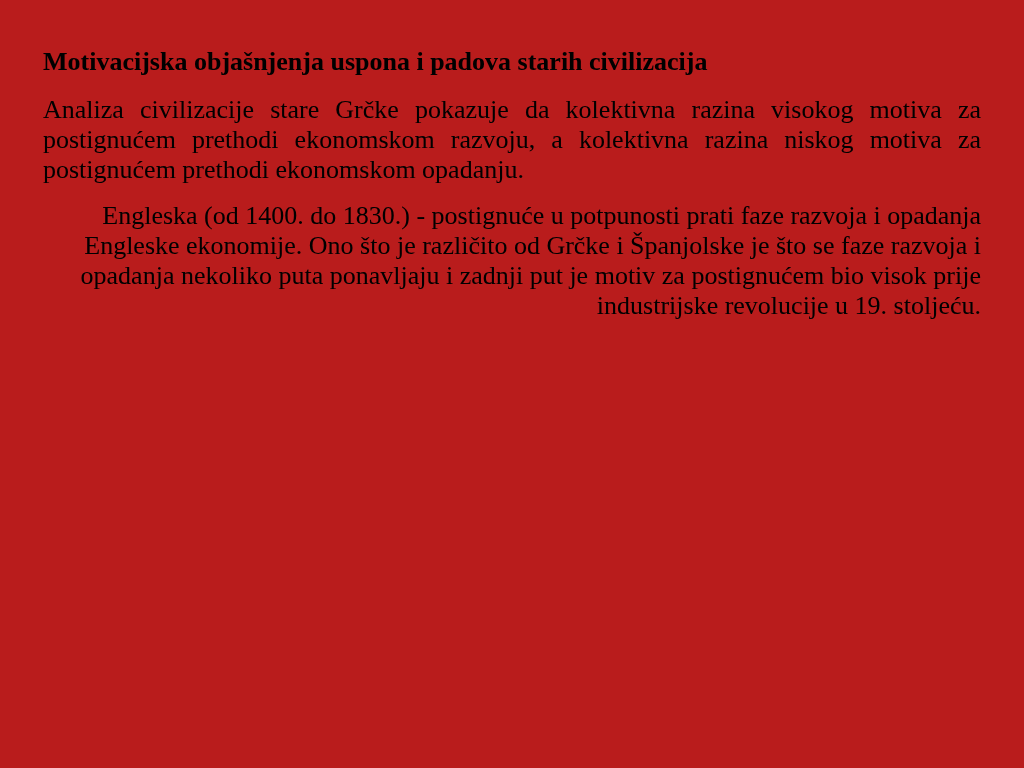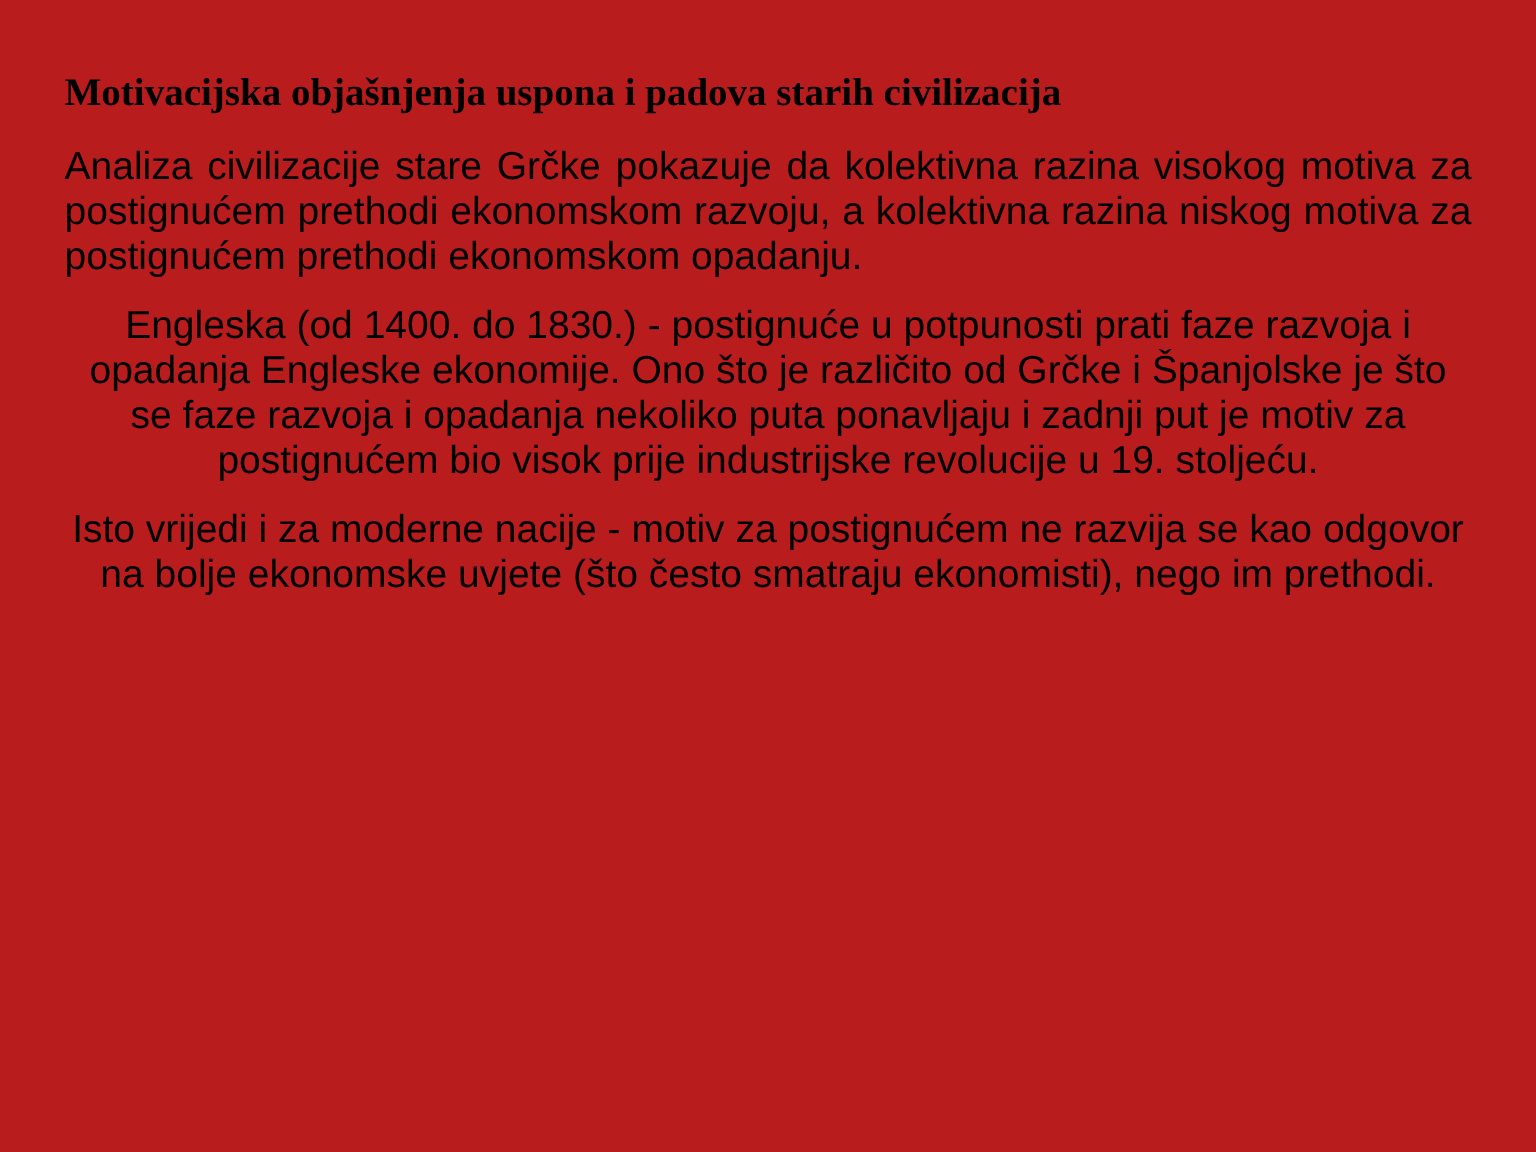--- a/index.html
+++ b/index.html
@@ -24,34 +24,33 @@
   }
   .slide-title {
     font-family: "Liberation Serif", serif;
     font-size: 26px;
     line-height: 30px;
     font-weight: bold;
     margin: 0 0 18px 0;
     text-align: left;
   }
   .para {
-    font-family: Liberation Sans, sans-serif;
+    font-family: Liberation Serif, serif;
     font-size: 26px;
     line-height: 30px;
     font-weight: normal;
     margin: 0 0 16px 0;
     hyphens: none;
     -webkit-hyphens: none;
   }
   .para.align-justify { text-align: justify; }
-  .para.align-left    { text-align: center; }
+  .para.align-left    { text-align: right; }
 </style>
 </head>
 <body>
 
 <div class="slide">
   <h1 class="slide-title">Motivacijska objašnjenja uspona i padova starih civilizacija</h1>
   <div id="slide-body">
       <p class="para align-justify">Analiza civilizacije stare Grčke pokazuje da kolektivna razina visokog motiva za postignućem prethodi ekonomskom razvoju, a kolektivna razina niskog motiva za postignućem prethodi ekonomskom opadanju.</p>
       <p class="para align-left">Engleska (od 1400. do 1830.) - postignuće u potpunosti prati faze razvoja i opadanja Engleske ekonomije. Ono što je različito od Grčke i Španjolske je što se faze razvoja i opadanja nekoliko puta ponavljaju i zadnji put je motiv za postignućem bio visok prije industrijske revolucije u 19. stoljeću.</p>
-      <p class="para align-left">Isto vrijedi i za moderne nacije - motiv za postignućem ne razvija se kao odgovor na bolje ekonomske uvjete (što često smatraju ekonomisti), nego im prethodi.</p>
     </div>
 </div>
 
 </body></html>

